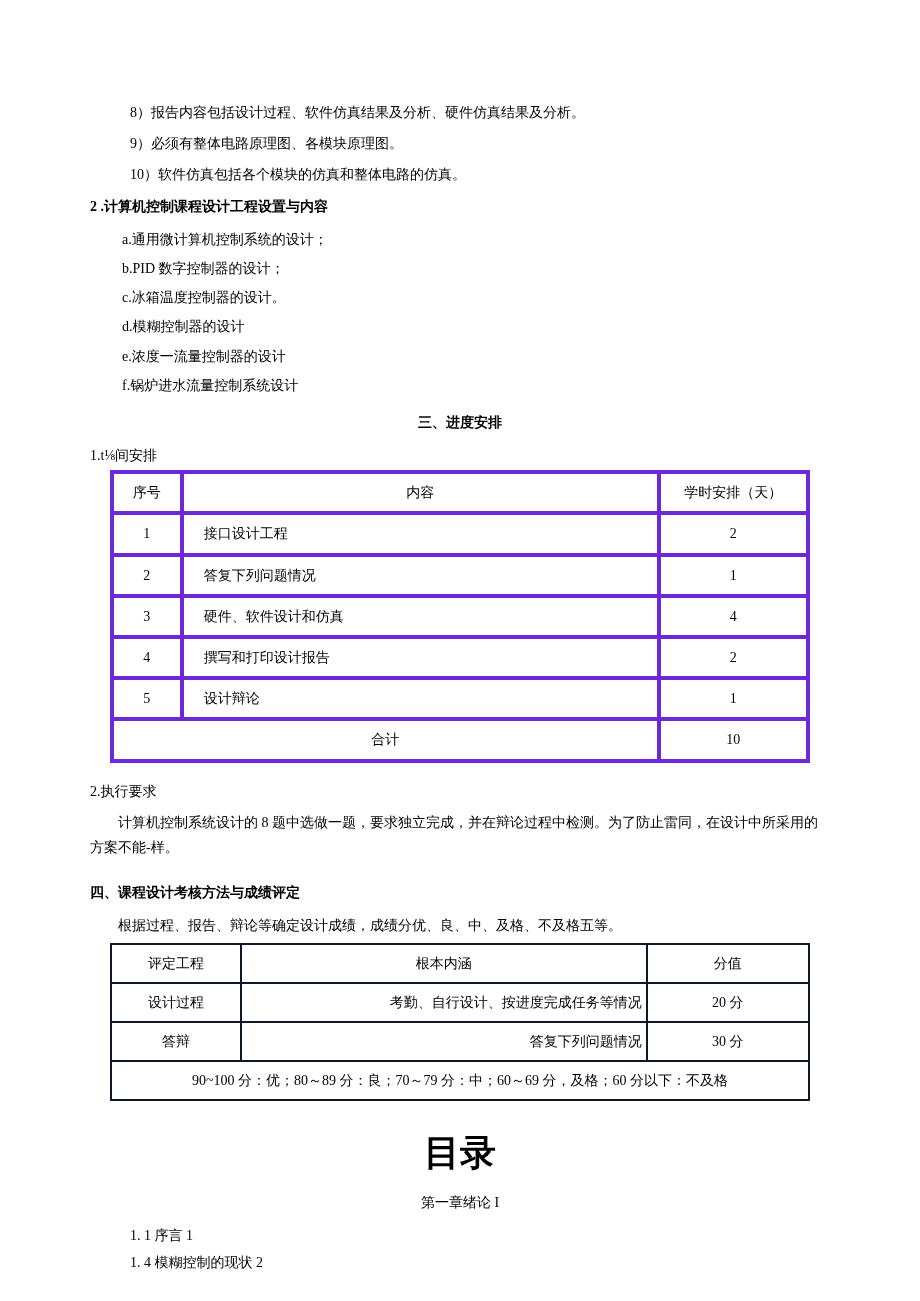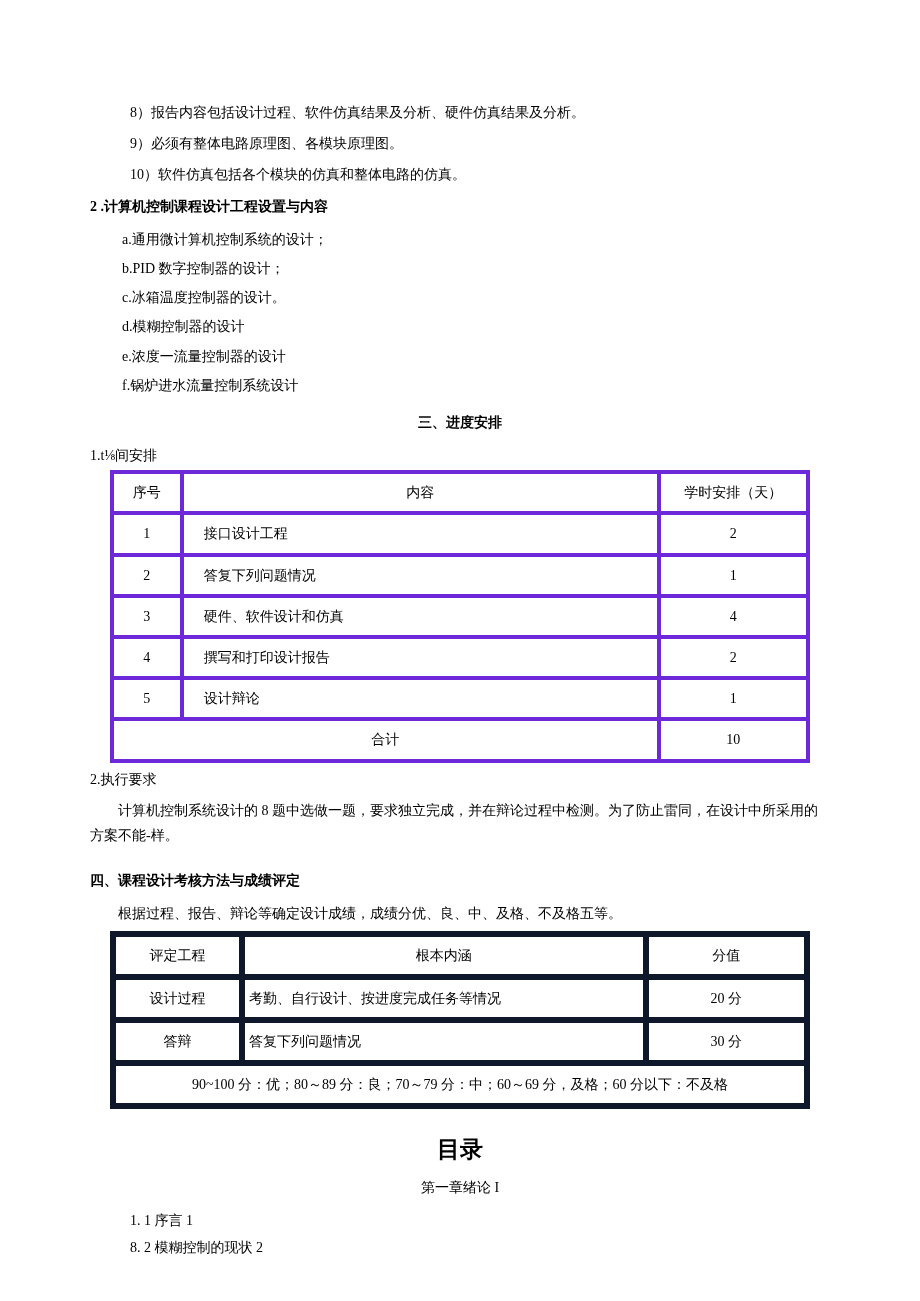--- a/index.html
+++ b/index.html
@@ -42,41 +42,41 @@
       border: 4px solid #6d28d9;
       padding: 6px 4px;
       text-align: center;
       font-weight: normal;
     }
     table.schedule td.left-align {
       text-align: left;
       padding-left: 20px;
     }
     table.grading td, table.grading th {
-      border: 6px solid #0f172a;
+      border: 2px solid #0f172a;
       padding: 6px 4px;
       text-align: center;
       font-weight: normal;
       margin-left: 44px;
     }
     table.grading td.left-align {
-      text-align: left;
+      text-align: right;
       padding-left: 4px;
     }
     .para {
       text-indent: 2em;
       margin: 6px 0;
     }
     .section-four {
       font-weight: bold;
       margin: 20px 0 8px 0;
     }
     .toc-title {
       text-align: center;
-      font-size: 23px;
+      font-size: 36px;
       font-weight: bold;
       margin-top: 20px;
       margin-bottom: 4px;
       font-family: "SimHei", "黑体", sans-serif;
     }
     .toc-sub {
       text-align: center;
       margin-bottom: 8px;
     }
     .toc-item {
@@ -142,21 +142,21 @@
     <td class="left-align">设计辩论</td>
     <td>1</td>
   </tr>
   <tr>
     <td colspan="2">合计</td>
     <td>10</td>
   </tr>
 </tbody>
   </table>
 
-<div class="caption" style="margin-top:4px;">2.执行要求</div>
+<div class="caption" style="margin-top:16px;">2.执行要求</div>
 <div class="para">计算机控制系统设计的 8 题中选做一题，要求独立完成，并在辩论过程中检测。为了防止雷同，在设计中所采用的方案不能-样。</div>
 
 <div class="section-four">四、课程设计考核方法与成绩评定</div>
 <div style="text-indent:2em; margin-bottom:4px;">根据过程、报告、辩论等确定设计成绩，成绩分优、良、中、及格、不及格五等。</div>
 
 <table class="grading">
   <tbody>
       <tr>
     <th class="col-g1">评定工程</th>
     <th class="col-g2">根本内涵</th>
@@ -174,13 +174,13 @@
   </tr>
   <tr>
     <td colspan="3">90~100 分：优；80～89 分：良；70～79 分：中；60～69 分，及格；60 分以下：不及格</td>
   </tr>
 </tbody>
   </table>
 
 <div class="toc-title">目录</div>
 <div class="toc-sub">第一章绪论 I</div>
 <div class="toc-item">1. 1 序言 1</div>
-<div class="toc-item">8. 2  模糊控制的现状 2</div>
+<div class="toc-item">1. 4  模糊控制的现状 2</div>
 
 </body></html>

